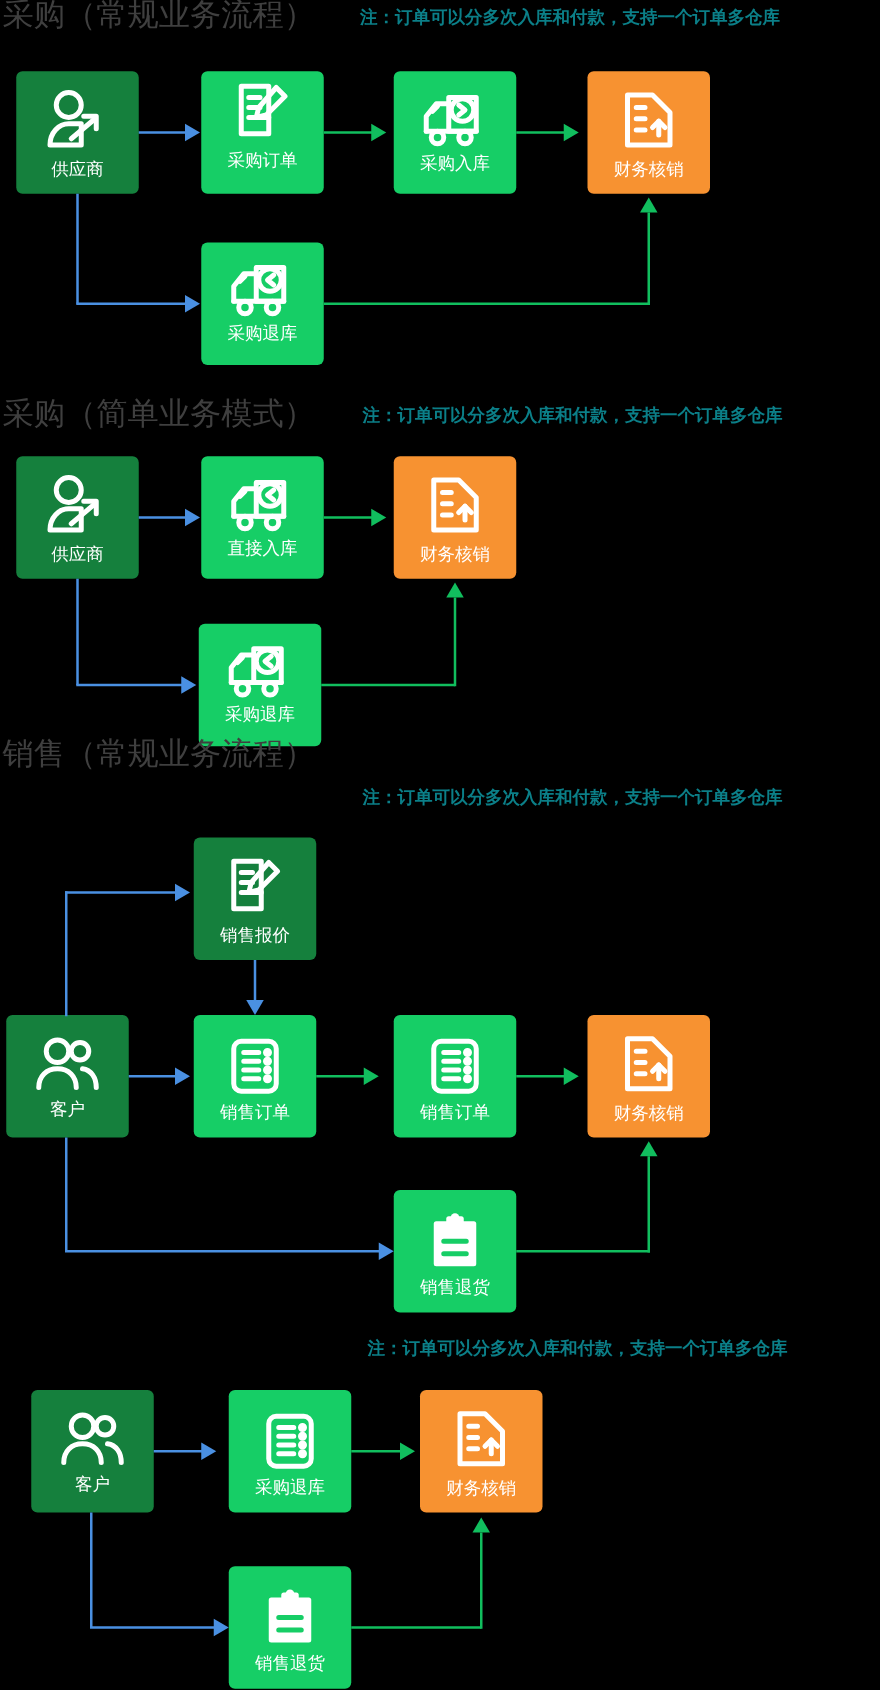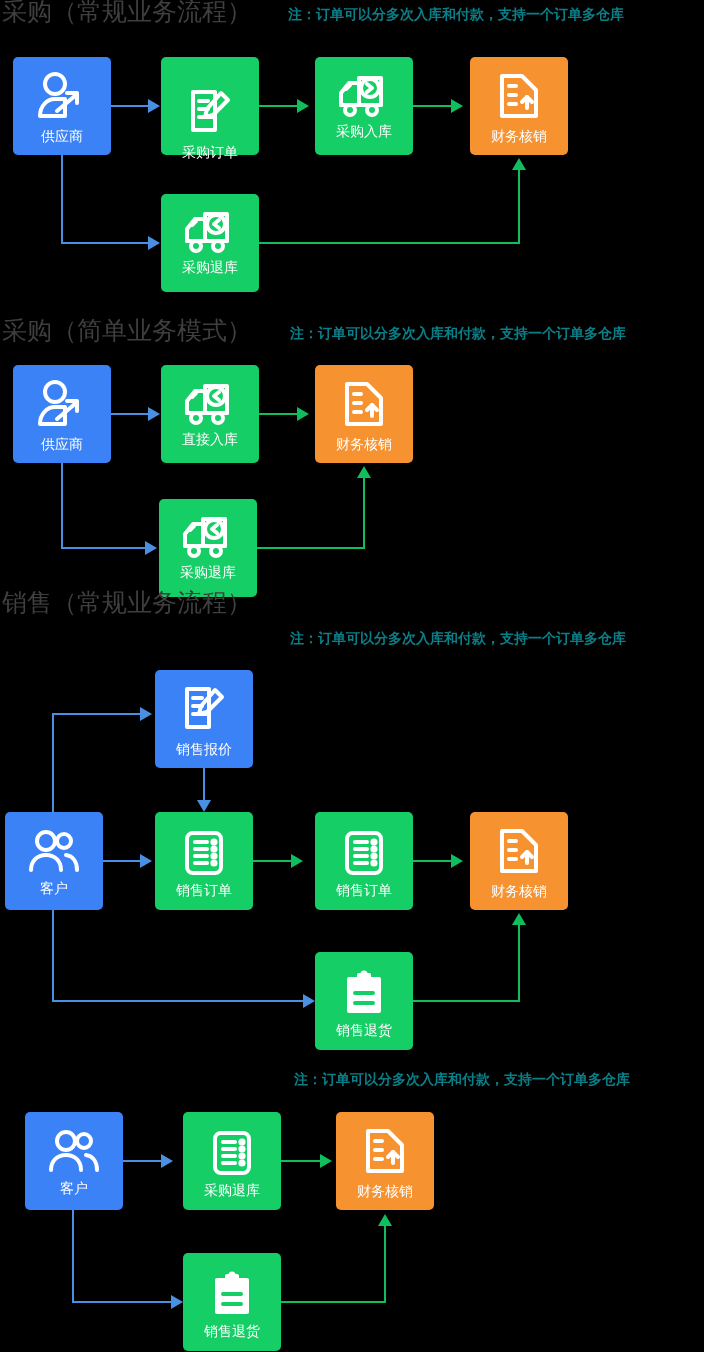--- a/index.html
+++ b/index.html
@@ -22,21 +22,21 @@
   
   .node{
     position:absolute;border-radius:5px;display:flex;flex-direction:column;
     align-items:center;justify-content:flex-start;box-sizing:border-box;
   }
   .node .label{
     color:#fff;font-size:14px;line-height:16px;white-space:nowrap;
     font-family:"DejaVu Sans","Liberation Sans",sans-serif;
   }
   .node svg{display:block;}
-  .n-blue{background:#3b82f6;}
+  .n-blue{background:#15803d;}
   .n-green{background:#16CE66;}
   .n-orange{background:#F79231;}
 
   
   .ln{position:absolute;}
   .h-blue{background:#4A90E2;height:2px;}
   .v-blue{background:#4A90E2;width:2px;}
   .h-green{background:#11BE5E;height:2px;}
   .v-green{background:#11BE5E;width:2px;}
   .arrow{position:absolute;width:0;height:0;}
@@ -63,21 +63,21 @@
             <path d="M33 22h10v10"></path>
           </g>
         </svg>
     </span>
     <span class="label" style="margin-top:5px;">供应商</span>
   </div>
 
   <div class="ln h-blue" style="left:111px;top:105px;width:38px;"></div>
   <div class="arrow ar-r-blue" style="left:148px;top:99px;"></div>
 
-  <div class="node n-green" style="left:161px;top:57px;width:98px;height:98px;padding-top:29px;">
+  <div class="node n-green" style="left:161px;top:57px;width:98px;height:98px;padding-top:6px;">
     <span>
       <svg width="54" height="54" viewBox="0 0 54 54">
           <g fill="none" stroke="#fff" stroke-width="4" stroke-linecap="round" stroke-linejoin="round">
             <path d="M10 6h22v38H10z"></path>
             <path d="M16 15h9M16 23h9M16 31h16"></path>
             <path d="M38 7l7 7-15 15-8 2 2-8z"></path>
           </g>
         </svg>
     </span>
     <span class="label" style="margin-top:4px;">采购订单</span>

